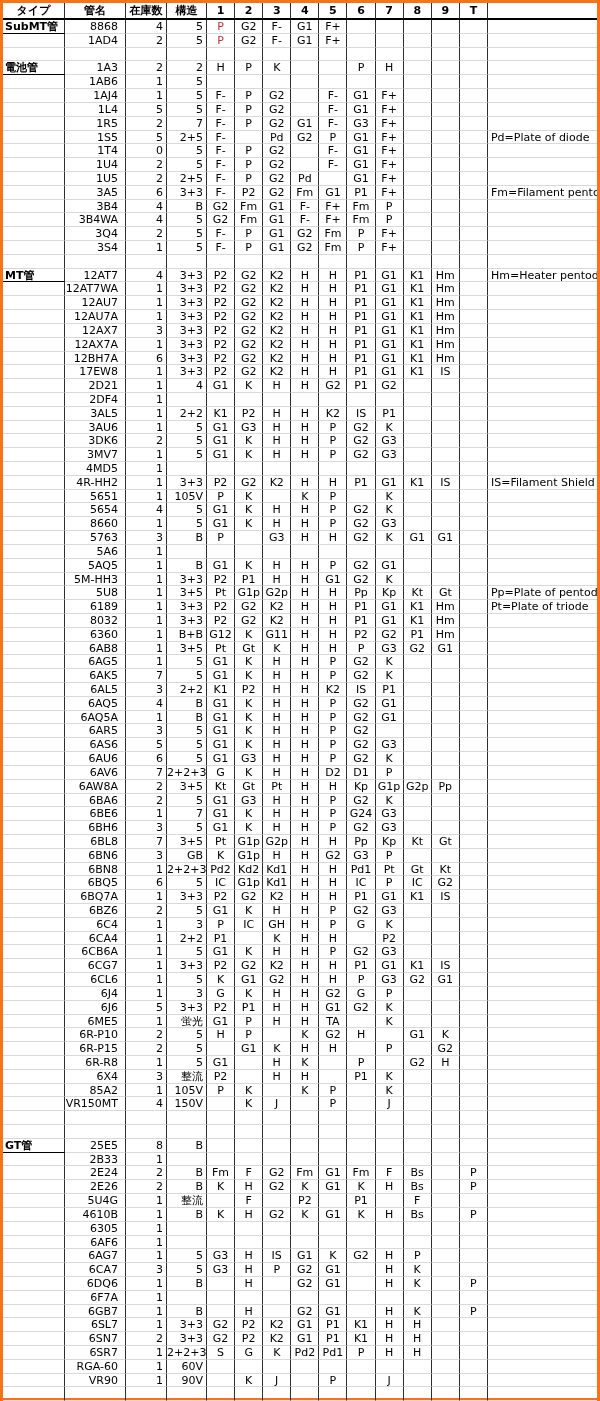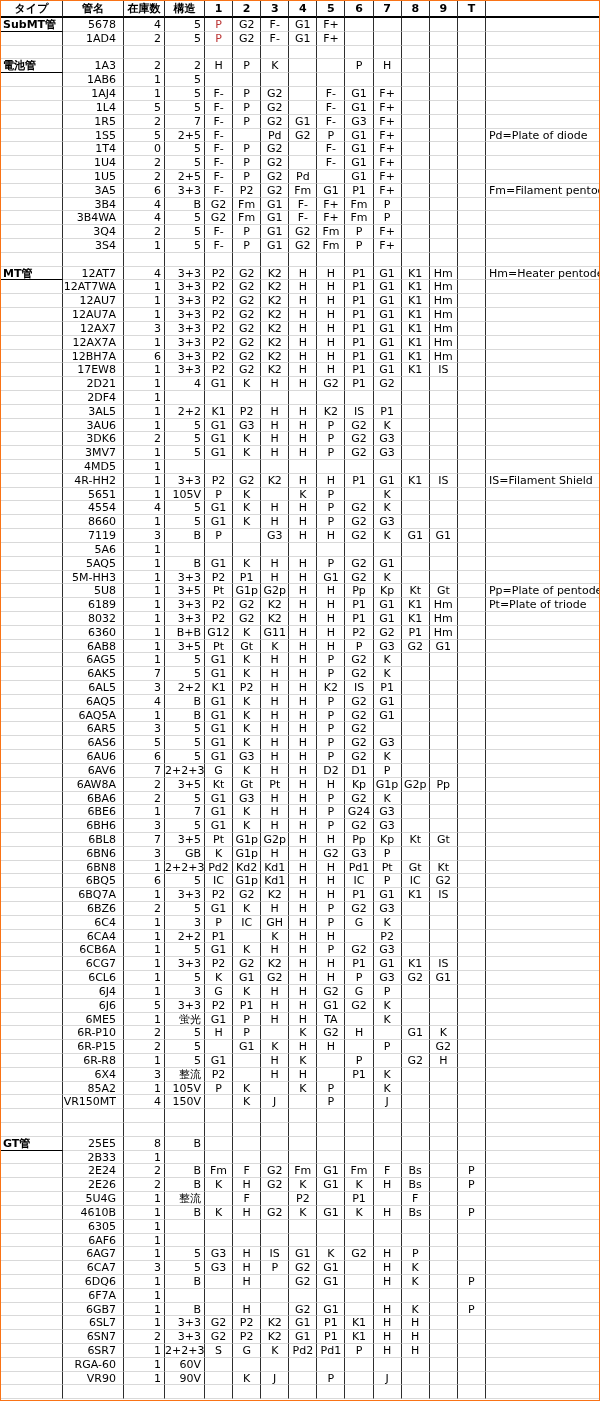--- a/index.html
+++ b/index.html
@@ -1,18 +1,18 @@
 <!DOCTYPE html>
 <html><head>
 <meta charset="utf-8">
 <style>
   html,body{margin:0;padding:0;background:#fff;}
   .sheet{
     width:600px;height:1401px;box-sizing:border-box;
-    border:1px solid #f97316;background:#fff;
+    border:3px solid #f97316;background:#fff;
     font-family:"DejaVu Sans",sans-serif;color:#000;
   }
   .grid{
     display:grid;
     grid-template-columns:62px 61px 41px 40px repeat(10,28.1px) 1fr;
     grid-template-rows:17px;
     grid-auto-rows:13.82px;
   }
   .cell{
     box-sizing:border-box;
@@ -49,21 +49,21 @@
       <div class="cell hdr">3</div>
       <div class="cell hdr">4</div>
       <div class="cell hdr">5</div>
       <div class="cell hdr">6</div>
       <div class="cell hdr">7</div>
       <div class="cell hdr">8</div>
       <div class="cell hdr">9</div>
       <div class="cell hdr">T</div>
       <div class="cell hdr last c-note"></div>
       <div class="cell c-type section">SubMT管</div>
-      <div class="cell c-name">5678</div>
+      <div class="cell c-name">8868</div>
       <div class="cell c-qty">4</div>
       <div class="cell c-struct">5</div>
       <div class="cell c-pin red">P</div>
       <div class="cell c-pin">G2</div>
       <div class="cell c-pin">F-</div>
       <div class="cell c-pin">G1</div>
       <div class="cell c-pin">F+</div>
       <div class="cell c-pin"></div>
       <div class="cell c-pin"></div>
       <div class="cell c-pin"></div>
@@ -574,21 +574,21 @@
       <div class="cell c-pin"></div>
       <div class="cell c-pin">K</div>
       <div class="cell c-pin">P</div>
       <div class="cell c-pin"></div>
       <div class="cell c-pin">K</div>
       <div class="cell c-pin"></div>
       <div class="cell c-pin"></div>
       <div class="cell c-pin"></div>
       <div class="cell c-note last"></div>
       <div class="cell c-type"></div>
-      <div class="cell c-name">4554</div>
+      <div class="cell c-name">5654</div>
       <div class="cell c-qty">4</div>
       <div class="cell c-struct">5</div>
       <div class="cell c-pin">G1</div>
       <div class="cell c-pin">K</div>
       <div class="cell c-pin">H</div>
       <div class="cell c-pin">H</div>
       <div class="cell c-pin">P</div>
       <div class="cell c-pin">G2</div>
       <div class="cell c-pin">K</div>
       <div class="cell c-pin"></div>
@@ -604,21 +604,21 @@
       <div class="cell c-pin">H</div>
       <div class="cell c-pin">H</div>
       <div class="cell c-pin">P</div>
       <div class="cell c-pin">G2</div>
       <div class="cell c-pin">G3</div>
       <div class="cell c-pin"></div>
       <div class="cell c-pin"></div>
       <div class="cell c-pin"></div>
       <div class="cell c-note last"></div>
       <div class="cell c-type"></div>
-      <div class="cell c-name">7119</div>
+      <div class="cell c-name">5763</div>
       <div class="cell c-qty">3</div>
       <div class="cell c-struct">B</div>
       <div class="cell c-pin">P</div>
       <div class="cell c-pin"></div>
       <div class="cell c-pin">G3</div>
       <div class="cell c-pin">H</div>
       <div class="cell c-pin">H</div>
       <div class="cell c-pin">G2</div>
       <div class="cell c-pin">K</div>
       <div class="cell c-pin">G1</div>

